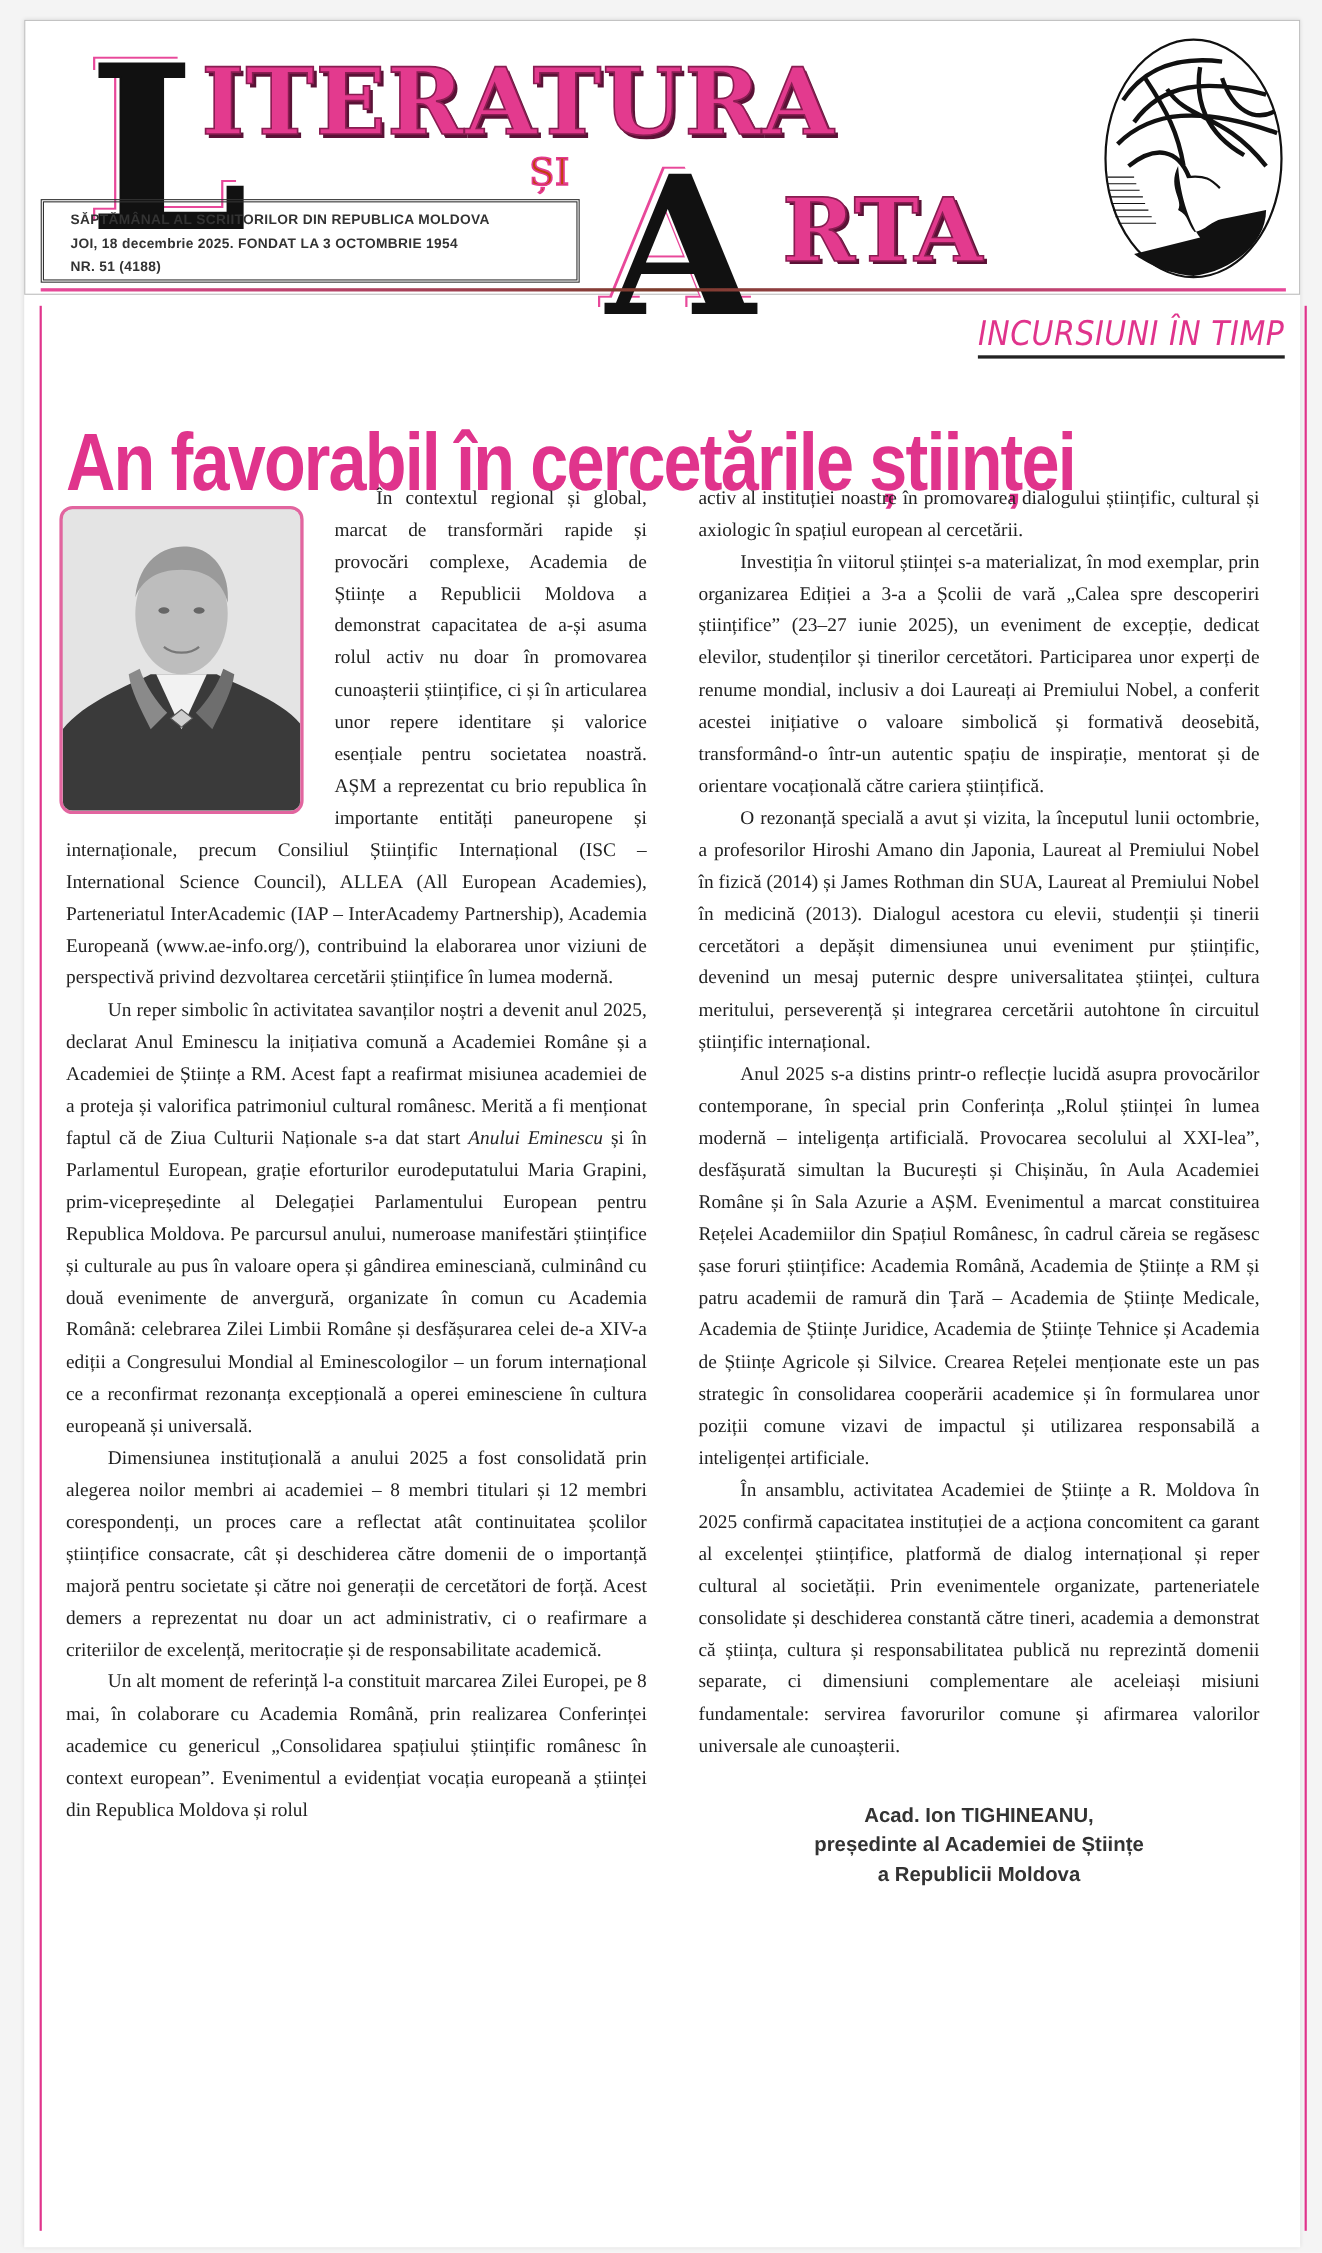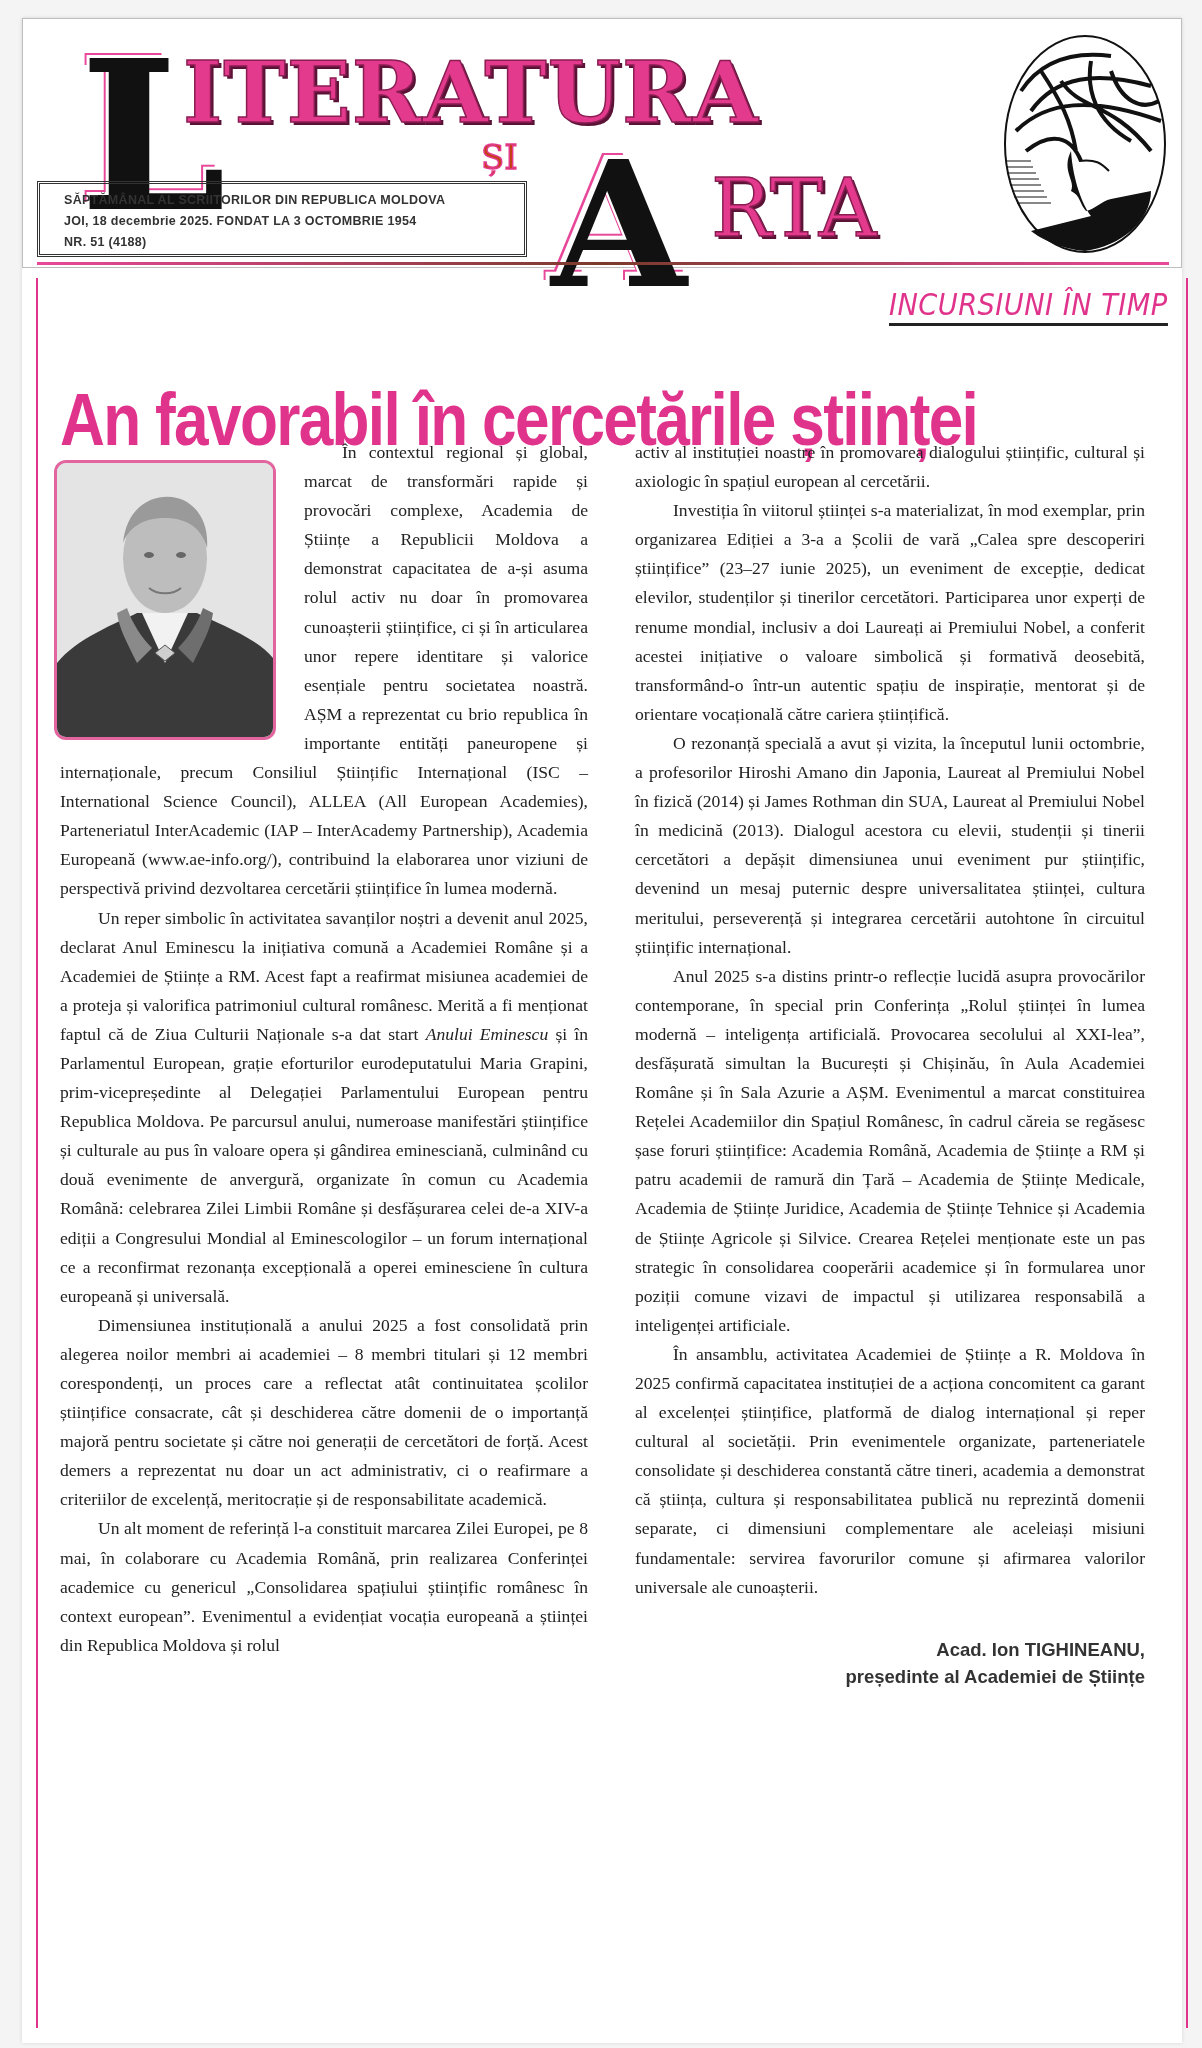--- a/index.html
+++ b/index.html
@@ -4,36 +4,36 @@
 <style>
   html, body { margin:0; padding:0; }
   body { width:1202px; height:2048px; background:#f4f4f4; position:relative; overflow:hidden; font-family:"Liberation Serif", serif; }
   .page { position:absolute; left:22px; top:18px; width:1160px; height:2025px; background:#ffffff; box-shadow:0 0 4px rgba(0,0,0,0.12); }
   
   .masthead { position:absolute; left:0; top:0; width:1160px; height:250px; border:1px solid #bdbdbd; box-sizing:border-box; background:#fff; }
   .big-L { position:absolute; left:58px; top:15px; font-family:"DejaVu Serif", serif; font-weight:bold; font-size:205px; line-height:1; color:#111; -webkit-text-stroke:2px #111; text-shadow:-4px -4px 0 #fff, -6px -6px 0 #e8489a; }
   .title-top { position:absolute; left:160px; top:32px; font-family:"DejaVu Serif", serif; font-weight:bold; font-size:84px; letter-spacing:1px; line-height:1; color:#e33a8e; -webkit-text-stroke:1.5px #8a1d52; text-shadow:3px 3px 0 #5a1236; }
   .si { position:absolute; left:458px; top:118px; font-family:"DejaVu Serif", serif; font-weight:normal; font-size:34px; color:#c2410c; -webkit-text-stroke:1.5px #e33a8e; }
   .big-A { position:absolute; left:528px; top:118px; font-family:"DejaVu Serif", serif; font-weight:bold; font-size:175px; line-height:1; color:#111; text-shadow:-4px -4px 0 #fff, -6px -6px 0 #e8489a; }
-  .title-bottom { position:absolute; left:688px; top:150px; font-family:"DejaVu Serif", serif; font-weight:normal; font-size:80px; line-height:1; color:#e33a8e; -webkit-text-stroke:1.5px #8a1d52; text-shadow:3px 3px 0 #5a1236; }
+  .title-bottom { position:absolute; left:688px; top:150px; font-family:"DejaVu Serif", serif; font-weight:bold; font-size:80px; line-height:1; color:#e33a8e; -webkit-text-stroke:1.5px #8a1d52; text-shadow:3px 3px 0 #5a1236; }
   .infobox { position:absolute; left:14px; top:162px; width:490px; height:76px; border:3px double #333; box-sizing:border-box; padding:6px 24px; font-family:"Liberation Sans", sans-serif; font-weight:bold; font-size:12.5px; color:#333; line-height:21px; letter-spacing:0.3px; }
   .logo { position:absolute; left:978px; top:12px; width:168px; height:226px; }
   .mast-rule { position:absolute; left:14px; top:243px; width:1132px; height:3px; background:linear-gradient(90deg,#e8489a,#7a3b2a 50%,#e8489a); }
   
   .frame { position:absolute; left:14px; top:260px; width:1152px; height:1750px; border-left:2px solid #e0348c; border-right:2px solid #e0348c; box-sizing:border-box; }
   .section { position:absolute; right:18px; top:8px; font-family:"DejaVu Sans", sans-serif; font-style:italic; font-size:31px; color:#e0348c; border-bottom:3px solid #222; padding-bottom:1px; letter-spacing:0.5px; font-weight:normal; transform:scaleX(0.88); transform-origin:right; }
   .headline { position:absolute; left:22px; top:55px; width:1100px; font-family:"Liberation Sans", sans-serif; font-weight:bold; font-size:74px; color:#e0348c; letter-spacing:-2px; white-space:nowrap; transform:scaleX(0.84); transform-origin:left; line-height:1; }
   .photo { position:absolute; left:16px; top:182px; width:222px; height:280px; border:3px solid #e2659f; border-radius:12px; overflow:hidden; background:#dcdcdc; box-sizing:border-box; }
   .col { position:absolute; top:160px; font-size:17.6px; line-height:29.1px; color:#222; text-align:justify; hyphens:manual; }
   .col-left { left:22px; width:528px; }
   .col-right { left:597px; width:510px; }
   .col p { margin:0; text-indent:38px; }
   .col p.noindent { text-indent:0; }
   .float-spacer { float:left; width:222px; height:302px; margin-right:22px; }
-  .signature { margin-top:34px; text-align:right; font-family:"Liberation Sans", sans-serif; font-weight:bold; font-size:18.5px; line-height:27px; color:#333; }
+  .signature { margin-top:34px; text-align:center; font-family:"Liberation Sans", sans-serif; font-weight:bold; font-size:18.5px; line-height:27px; color:#333; }
 </style>
 </head>
 <body>
 
 <div class="page">
 
   <div class="masthead">
     <div class="big-L">L</div>
     <div class="title-top">ITERATURA</div>
     <div class="si">ȘI</div>
@@ -95,16 +95,17 @@
 
     <div class="col col-right">
       <p class="noindent">activ al instituției noastre în promovarea dialogului științific, cultural și axiologic în spațiul european al cercetării.</p>
       <p>Investiția în viitorul științei s-a materializat, în mod exemplar, prin organizarea Ediției a 3-a a Școlii de vară „Calea spre descoperiri științifice” (23–27 iunie 2025), un eveniment de excepție, dedicat elevilor, studenților și tinerilor cercetători. Participarea unor experți de renume mondial, inclusiv a doi Laureați ai Premiului Nobel, a conferit acestei inițiative o valoare simbolică și formativă deosebită, transformând-o într-un autentic spațiu de inspirație, mentorat și de orientare vocațională către cariera științifică.</p>
       <p>O rezonanță specială a avut și vizita, la începutul lunii octombrie, a profesorilor Hiroshi Amano din Japonia, Laureat al Premiului Nobel în fizică (2014) și James Rothman din SUA, Laureat al Premiului Nobel în medicină (2013). Dialogul acestora cu elevii, studenții și tinerii cercetători a depășit dimensiunea unui eveniment pur științific, devenind un mesaj puternic despre universalitatea științei, cultura meritului, perseverență și integrarea cercetării autohtone în circuitul științific internațional.</p>
       <p>Anul 2025 s-a distins printr-o reflecție lucidă asupra provocărilor contemporane, în special prin Conferința „Rolul științei în lumea modernă – inteligența artificială. Provocarea secolului al XXI-lea”, desfășurată simultan la București și Chișinău, în Aula Academiei Române și în Sala Azurie a AȘM. Evenimentul a marcat constituirea Rețelei Academiilor din Spațiul Românesc, în cadrul căreia se regăsesc șase foruri științifice: Academia Română, Academia de Științe a RM și patru academii de ramură din Țară – Academia de Științe Medicale, Academia de Științe Juridice, Academia de Științe Tehnice și Academia de Științe Agricole și Silvice. Crearea Rețelei menționate este un pas strategic în consolidarea cooperării academice și în formularea unor poziții comune vizavi de impactul și utilizarea responsabilă a inteligenței artificiale.</p>
       <p>În ansamblu, activitatea Academiei de Științe a R. Moldova în 2025 confirmă capacitatea instituției de a acționa concomitent ca garant al excelenței științifice, platformă de dialog internațional și reper cultural al societății. Prin evenimentele organizate, parteneriatele consolidate și deschiderea constantă către tineri, academia a demonstrat că știința, cultura și responsabilitatea publică nu reprezintă domenii separate, ci dimensiuni complementare ale aceleiași misiuni fundamentale: servirea favorurilor comune și afirmarea valorilor universale ale cunoașterii.</p>
       <div class="signature">
         <div>Acad. Ion TIGHINEANU,</div>
         <div>președinte al Academiei de Științe</div>
+        <div>a Republicii Moldova</div>
       </div>
     </div>
   </div>
 </div>
 
 </body></html>

